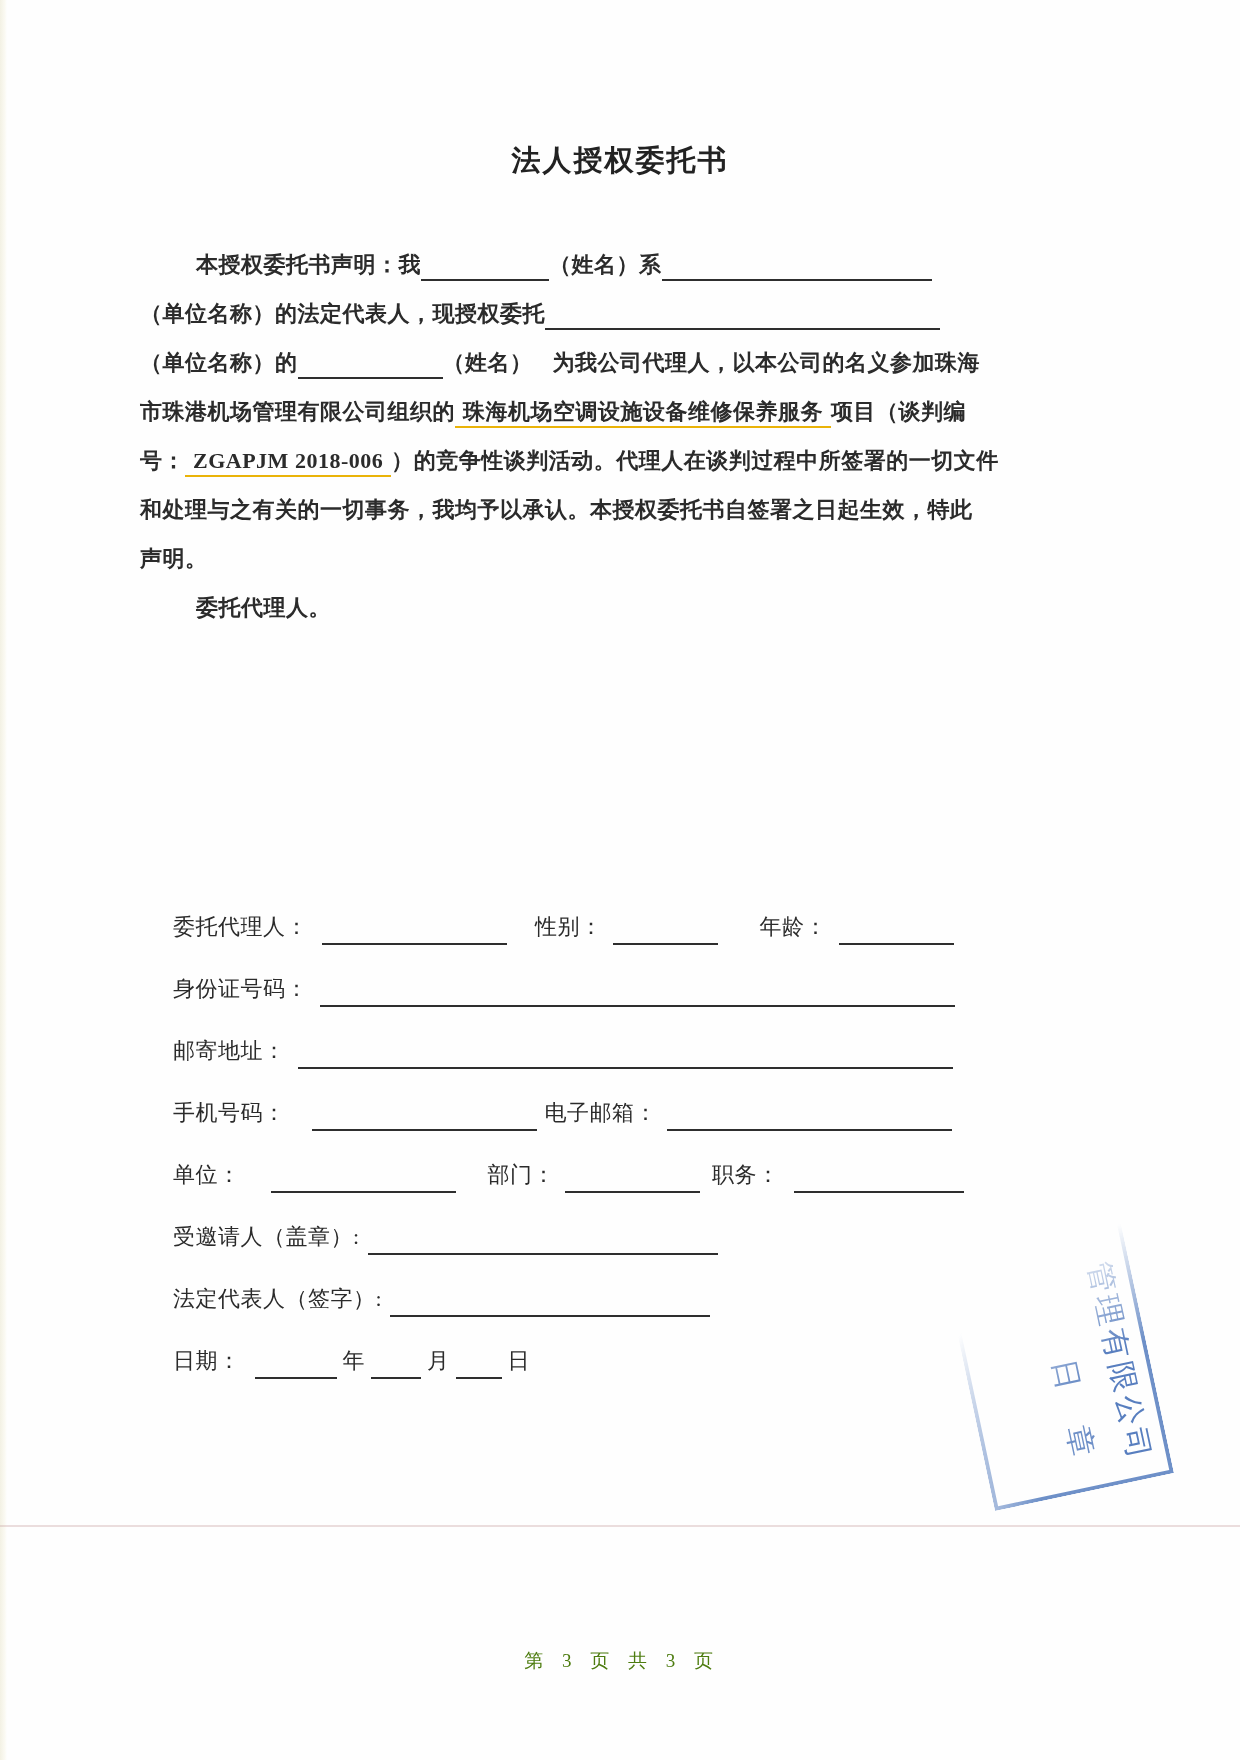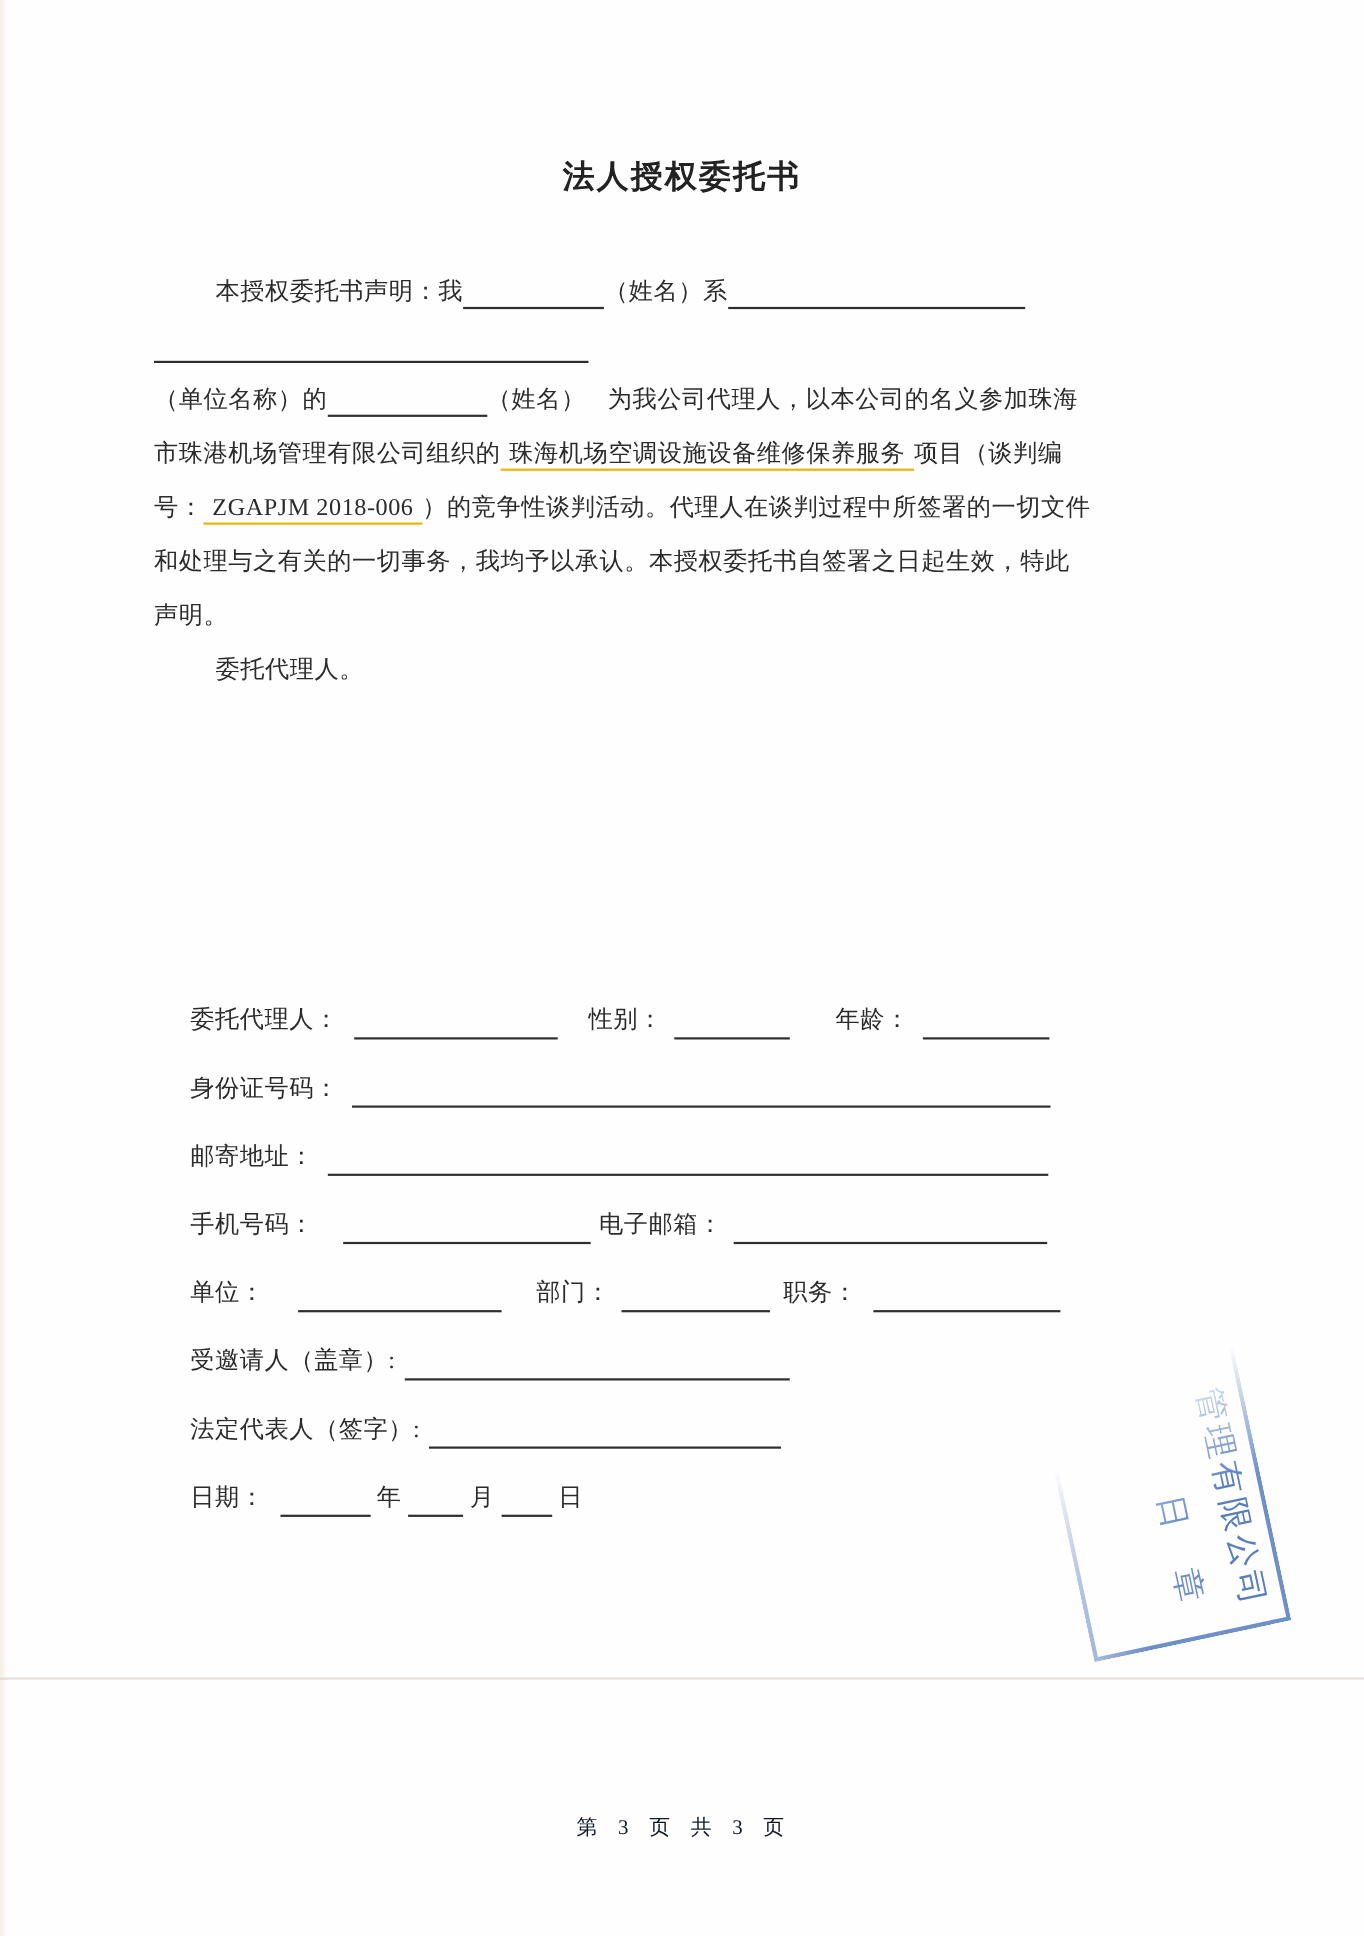--- a/index.html
+++ b/index.html
@@ -12,35 +12,35 @@
   .scan-edge-left{position:absolute;left:0;top:0;width:7px;height:100%;
     background:linear-gradient(90deg,#f3f1e4,#fbfaf3 70%,rgba(255,255,255,0));}
   .scan-line{position:absolute;left:0;top:1525px;width:100%;height:2px;
     background:rgba(205,168,168,.38);}
 
   .doc-title{
     position:absolute;top:141px;left:0;width:100%;text-align:center;
     font-size:29px;letter-spacing:2px;font-weight:600;color:#222;
   }
 
-  .body-block{position:absolute;left:140px;top:240px;width:842px;}
+  .body-block{position:absolute;left:140px;top:240px;width:842px;font-weight:bold;}
   .line{height:49px;line-height:49px;white-space:nowrap;font-size:22px;letter-spacing:.5px;}
   .indent{padding-left:56px;}
 
   .bl{display:inline-block;border-bottom:2px solid #2e2e2e;height:14px;vertical-align:-9px;}
   .ul{border-bottom:2px solid #eab308;padding:0 8px 2px 8px;}
 
   .form-block{position:absolute;left:173px;top:896px;width:830px;}
   .frow{height:62px;line-height:62px;white-space:nowrap;font-size:22px;letter-spacing:.5px;}
   .fbl{display:inline-block;border-bottom:2px solid #2e2e2e;height:16px;vertical-align:-11px;}
   .gap{display:inline-block;}
 
   .footer{
     position:absolute;top:1648px;left:0;width:100%;text-align:center;
-    font-size:19px;letter-spacing:3px;word-spacing:8px;color:#0f172a;
+    font-size:19px;letter-spacing:3px;word-spacing:8px;color:#4d7c0f;
   }
 
   .stamp{
     position:absolute;left:626px;top:1473px;width:540px;height:175px;
     transform:rotate(78deg);transform-origin:100% 0;
     border:4px solid rgba(74,116,186,.8);
     color:#4a74ba;
     -webkit-mask-image:radial-gradient(circle 340px at 100% 0%, #000 0%, #000 40%, transparent 75%);
     mask-image:radial-gradient(circle 340px at 100% 0%, #000 0%, #000 40%, transparent 75%);
   }
@@ -54,21 +54,21 @@
 </style>
 </head>
 <body>
 
 <div class="scan-edge-left"></div>
 
 <div class="doc-title">法人授权委托书</div>
 
 <div class="body-block">
   <div class="line indent"><span>本授权委托书声明：我</span><span class="bl" style="width:128px"></span><span>（姓名）系</span><span class="bl" style="width:270px"></span></div>
-  <div class="line"><span class="bl" style="width:395px"></span></div>
+  <div class="line"><span>（单位名称）的法定代表人，现授权委托</span><span class="bl" style="width:395px"></span></div>
   <div class="line"><span>（单位名称）的</span><span class="bl" style="width:145px"></span><span>（姓名）</span><span class="gap" style="width:20px"></span><span>为我公司代理人，以本公司的名义参加珠海</span></div>
   <div class="line"><span>市珠港机场管理有限公司组织的</span><span class="ul">珠海机场空调设施设备维修保养服务</span><span>项目（谈判编</span></div>
   <div class="line"><span>号：</span><span class="ul">ZGAPJM 2018-006</span><span>）的竞争性谈判活动。代理人在谈判过程中所签署的一切文件</span></div>
   <div class="line"><span>和处理与之有关的一切事务，我均予以承认。本授权委托书自签署之日起生效，特此</span></div>
   <div class="line"><span>声明。</span></div>
   <div class="line indent"><span>委托代理人。</span></div>
 </div>
 
 <div class="form-block">
   <div class="frow"><span>委托代理人：</span><span class="gap" style="width:14px"></span><span class="fbl" style="width:185px"></span><span class="gap" style="width:28px"></span><span>性别：</span><span class="gap" style="width:10px"></span><span class="fbl" style="width:105px"></span><span class="gap" style="width:42px"></span><span>年龄：</span><span class="gap" style="width:12px"></span><span class="fbl" style="width:115px"></span></div>

